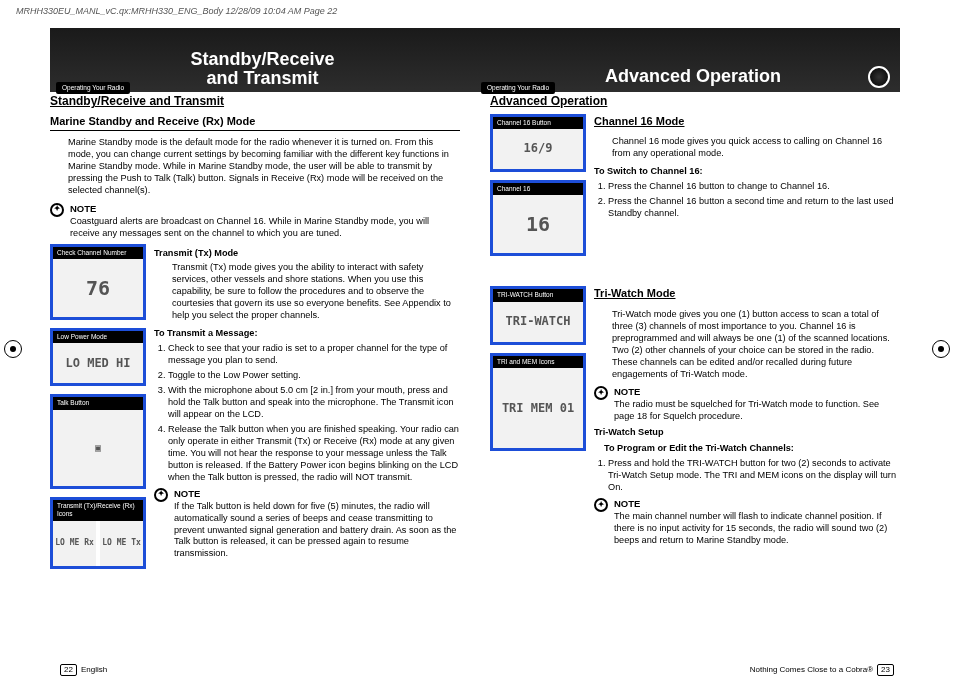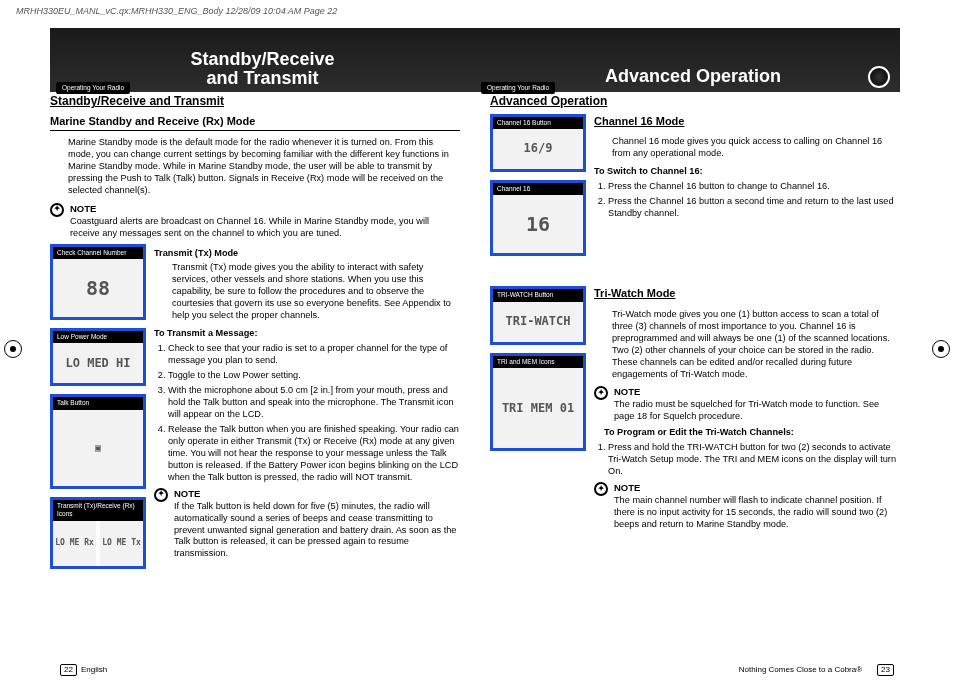--- a/index.html
+++ b/index.html
@@ -35,21 +35,21 @@
   .thumb-body.short { height: 40px; font-size: 12px; }
   .thumb-body.talk { height: 76px; font-size: 10px; }
   .text-flex { flex: 1; }
 
   .ol { padding-left: 14px; }
   .ol li { margin-bottom: 3px; }
 
   .mini-head { font-weight: bold; margin: 4px 0 3px; }
 
   .footer-left { position: absolute; bottom: 14px; left: 60px; font-size: 8px; display: flex; align-items: center; gap: 4px; }
-  .footer-right { position: absolute; bottom: 14px; right: 60px; font-size: 8px; display: flex; align-items: center; gap: 15px; }
+  .footer-right { position: absolute; bottom: 14px; right: 60px; font-size: 8px; display: flex; align-items: center; gap: 4px; }
   .pgsq { border: 1px solid #000; padding: 0 3px; border-radius: 2px; font-size: 8px; }
 
   .reg-mark { position: absolute; width: 18px; height: 18px; border: 1.5px solid #000; border-radius: 50%; display: flex; align-items: center; justify-content: center; background: #fff; }
   .reg-mark::after { content: ""; width: 6px; height: 6px; border-radius: 50%; background: #000; position:absolute; }
   .rm-left { left: 4px; top: 340px; }
   .rm-right { right: 4px; top: 340px; }
 
   .tri-tx-icons { display:flex; gap:4px; }
   .tri-tx-icons .thumb-body { width:45px; height:45px; font-size:8px; }
   .hdr-icon { width:22px; height:22px; border:2px solid #fff; border-radius:50%; position:absolute; right:10px; bottom:4px; background: radial-gradient(#333, #000); }
@@ -84,21 +84,21 @@
       <span class="note-body">
         <span class="note-label">NOTE</span><br>
         <span>Coastguard alerts are broadcast on Channel 16. While in Marine Standby mode, you will receive any messages sent on the channel to which you are tuned.</span>
       </span>
     </div>
 
     <div class="content-row">
       <div class="thumb-stack">
         <div class="thumb-box">
           <div class="thumb-label">Check Channel Number</div>
-          <div class="thumb-body">88</div>
+          <div class="thumb-body">76</div>
         </div>
         <div class="thumb-box">
           <div class="thumb-label">Low Power Mode</div>
           <div class="thumb-body short">LO MED HI</div>
         </div>
         <div class="thumb-box">
           <div class="thumb-label">Talk Button</div>
           <div class="thumb-body talk">▣</div>
         </div>
         <div class="thumb-box">
@@ -176,20 +176,21 @@
         <div class="para">Tri-Watch mode gives you one (1) button access to scan a total of three (3) channels of most importance to you. Channel 16 is preprogrammed and will always be one (1) of the scanned locations. Two (2) other channels of your choice can be stored in the radio. These channels can be edited and/or recalled during future engagements of Tri-Watch mode.</div>
 
         <div class="note-row">
           <span class="note-icon">✦</span>
           <span class="note-body">
             <span class="note-label">NOTE</span><br>
             <span>The radio must be squelched for Tri-Watch mode to function. See page 18 for Squelch procedure.</span>
           </span>
         </div>
 
+        <div class="mini-head">Tri-Watch Setup</div>
         <div class="mini-head" style="margin-left:10px;">To Program or Edit the Tri-Watch Channels:</div>
         <ol class="ol">
           <li>Press and hold the TRI-WATCH button for two (2) seconds to activate Tri-Watch Setup mode. The TRI and MEM icons on the display will turn On.</li>
         </ol>
 
         <div class="note-row">
           <span class="note-icon">✦</span>
           <span class="note-body">
             <span class="note-label">NOTE</span><br>
             <span>The main channel number will flash to indicate channel position. If there is no input activity for 15 seconds, the radio will sound two (2) beeps and return to Marine Standby mode.</span>

